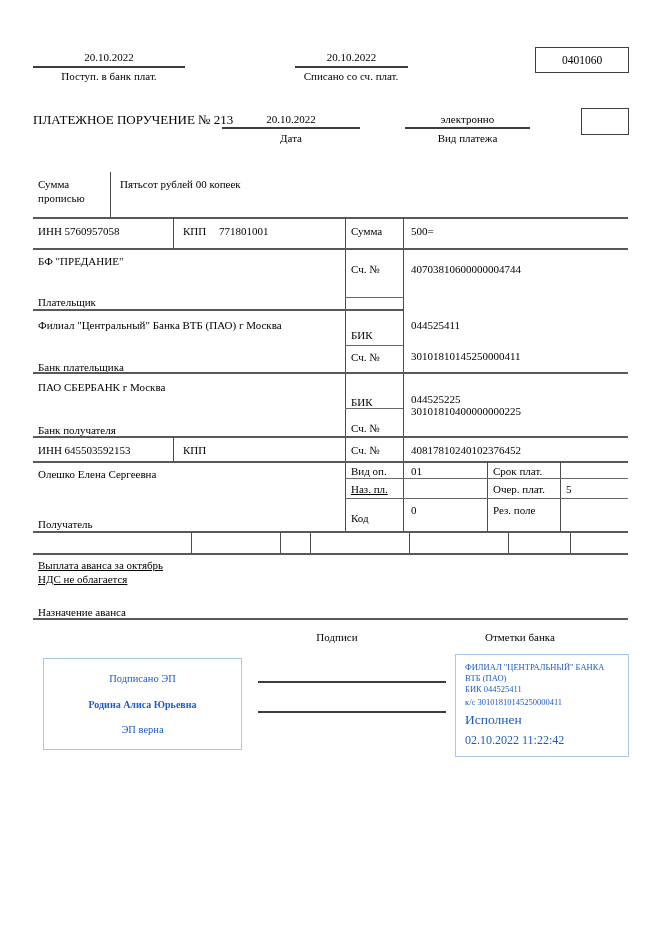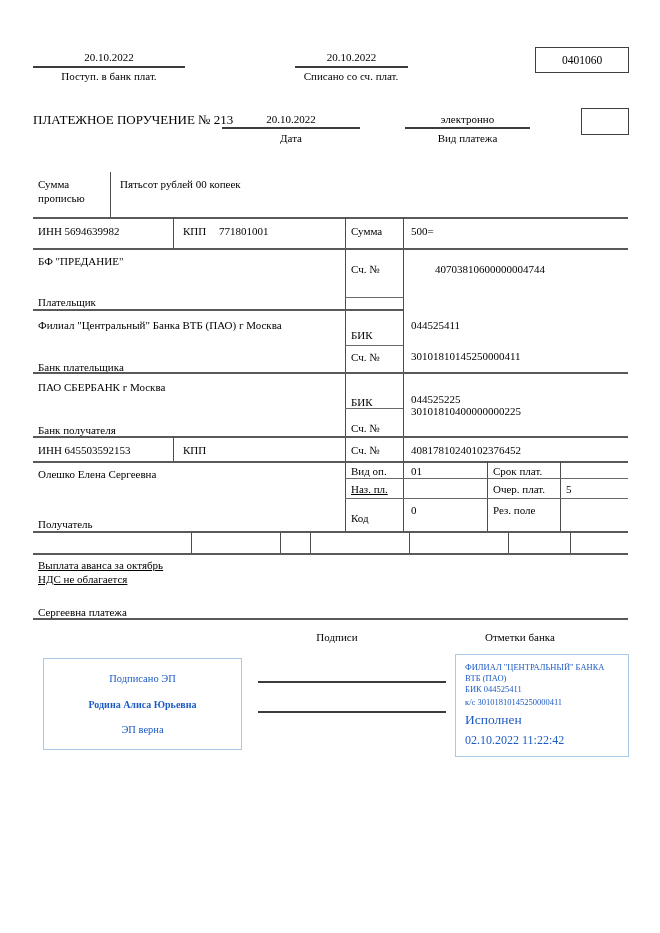--- a/index.html
+++ b/index.html
@@ -63,34 +63,34 @@
 
   <div class="box" style="left:581px;top:108px;width:46px;height:25px;"></div>
 
   <div class="t" style="left:38px;top:177px;">Сумма
 прописью</div>
   <div class="vl" style="left:110px;top:172px;height:45px;"></div>
   <div class="t" style="left:120px;top:177px;">Пятьсот рублей 00 копеек</div>
 
   <div class="hl" style="left:33px;top:217px;width:595px;"></div>
 
-  <div class="t" style="left:38px;top:224px;">ИНН 5694639982</div>
+  <div class="t" style="left:38px;top:224px;">ИНН 5760957058</div>
   <div class="vl" style="left:173px;top:217px;height:31px;"></div>
   <div class="t" style="left:183px;top:224px;">КПП</div>
   <div class="t" style="left:219px;top:224px;">771801001</div>
   <div class="vl" style="left:345px;top:217px;height:316px;"></div>
   <div class="t" style="left:351px;top:224px;">Сумма</div>
   <div class="vl" style="left:403px;top:217px;height:316px;"></div>
   <div class="t" style="left:411px;top:224px;">500=</div>
 
   <div class="hl" style="left:33px;top:248px;width:595px;"></div>
 
   <div class="t" style="left:38px;top:254px;">БФ "ПРЕДАНИЕ"</div>
   <div class="t" style="left:351px;top:262px;">Сч. №</div>
-  <div class="t" style="left:411px;top:262px;margin-left:24px;">40703810600000004744</div>
+  <div class="t" style="left:411px;top:262px;">40703810600000004744</div>
   <div class="hs" style="left:345px;top:297px;width:58px;"></div>
   <div class="t" style="left:38px;top:295px;">Плательщик</div>
   <div class="hl" style="left:33px;top:309px;width:370px;"></div>
 
   <div class="t" style="left:38px;top:318px;">Филиал "Центральный" Банка ВТБ (ПАО) г Москва</div>
   <div class="t" style="left:411px;top:318px;">044525411</div>
   <div class="t" style="left:351px;top:328px;">БИК</div>
   <div class="hs" style="left:345px;top:345px;width:58px;"></div>
   <div class="t" style="left:351px;top:350px;">Сч. №</div>
   <div class="t" style="left:411px;top:349px;">30101810145250000411</div>
@@ -136,21 +136,21 @@
   <div class="vl" style="left:191px;top:533px;height:21px;"></div>
   <div class="vl" style="left:280px;top:533px;height:21px;"></div>
   <div class="vl" style="left:310px;top:533px;height:21px;"></div>
   <div class="vl" style="left:409px;top:533px;height:21px;"></div>
   <div class="vl" style="left:508px;top:533px;height:21px;"></div>
   <div class="vl" style="left:570px;top:533px;height:21px;"></div>
   <div class="hl" style="left:33px;top:553px;width:595px;"></div>
 
   <div class="t" style="left:38px;top:558px;text-decoration:underline;">Выплата аванса за октябрь
 НДС не облагается</div>
-  <div class="t" style="left:38px;top:605px;">Сергеевна платежа</div>
+  <div class="t" style="left:38px;top:605px;">Назначение аванса</div>
   <div class="hl" style="left:33px;top:618px;width:595px;"></div>
 
   <div class="t c" style="left:287px;top:630px;width:100px;">Подписи</div>
   <div class="t c" style="left:460px;top:630px;width:120px;">Отметки банка</div>
 
   <div class="stamp-left blue">
     <div class="l1">Подписано ЭП</div>
     <div class="l2">Родина Алиса Юрьевна</div>
     <div class="l3">ЭП верна</div>
   </div>

